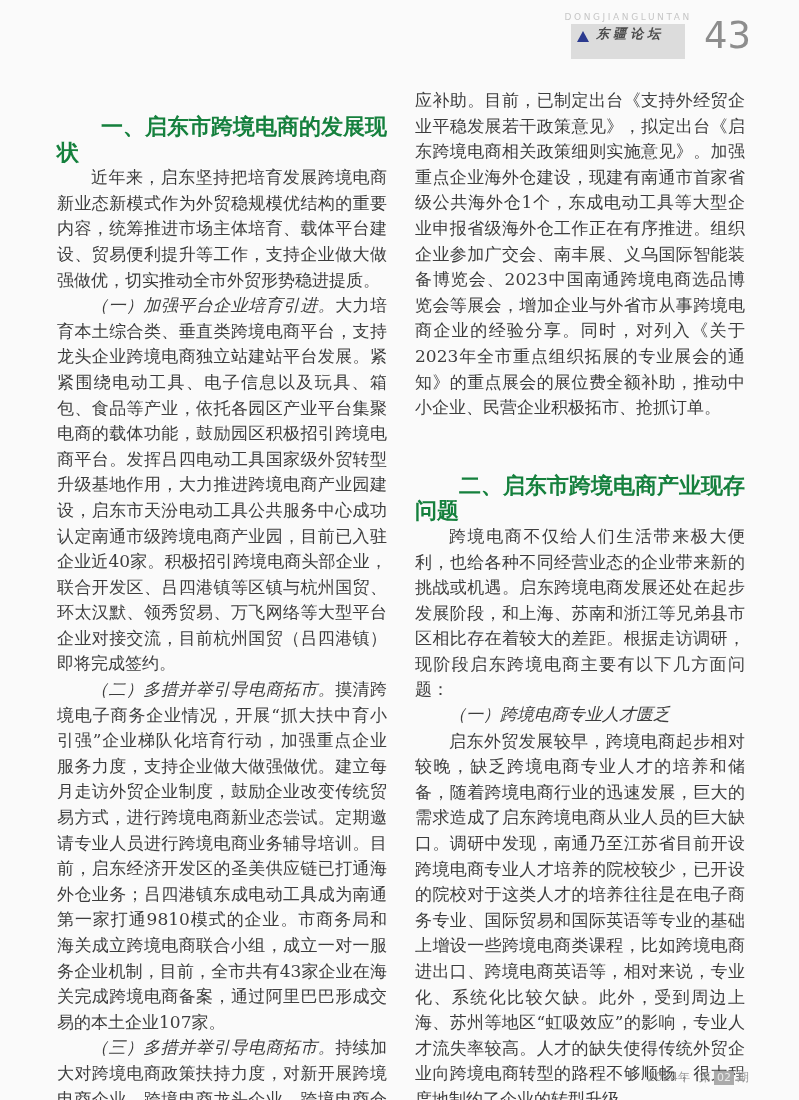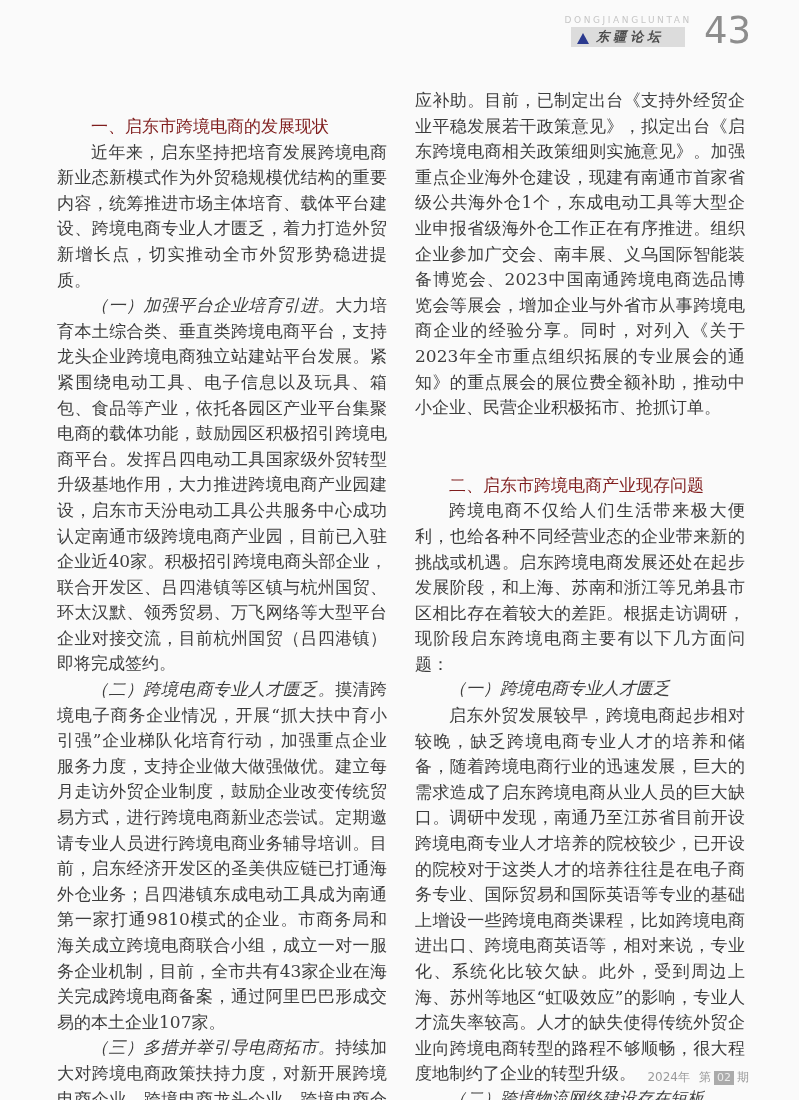--- a/index.html
+++ b/index.html
@@ -20,21 +20,21 @@
   }
   .brand{display:flex;flex-direction:column;align-items:center;text-align:center;}
   .brand-latin{
     font-family:"DejaVu Sans", sans-serif;
     font-size:9px;letter-spacing:2.6px;color:#c6c6c6;
     margin-bottom:2px;white-space:nowrap;
   }
   .brand-badge{
     background:#dcdcdc;height:20px;min-width:96px;
     display:flex;align-items:center;gap:7px;
-    padding:0 12px 0 6px;
+    padding:0 12px 15px 6px;
   }
   .brand-tri{
     width:0;height:0;
     border-left:6px solid transparent;
     border-right:6px solid transparent;
     border-bottom:11px solid #2b3a8f;
     margin-top:4px;
   }
   .brand-cn{
     font-family:"DejaVu Serif", serif;
@@ -55,21 +55,21 @@
   .col{
     width:330px;
     font-size:17px;line-height:25.6px;
     text-align:justify;
     text-justify:inter-ideograph;
   }
   .col p{margin:0;text-indent:2em;}
   .col p.noindent{text-indent:0;}
   .heading{
     font-family:"DejaVu Sans", sans-serif;
-    font-weight:normal;font-size:17px;color:#7f1d1d;
+    font-weight:bold;font-size:22px;color:#15803d;
     margin:26px 0 0 0;text-indent:2em;line-height:25.6px;
   }
   .heading.big-gap{margin-top:52px;}
   .kai{font-style:italic;}
   .subheading{font-style:italic;font-family:Liberation Mono, monospace;}
 
   
   .footer{
     position:absolute;right:50px;bottom:14px;
     font-family:"DejaVu Sans", sans-serif;
@@ -96,23 +96,23 @@
         <span class="brand-cn">东疆论坛</span>
       </div>
     </div>
     <div class="page-number">43</div>
   </div>
 
   <div class="columns">
 
     <div class="col">
       <h2 class="heading">一、启东市跨境电商的发展现状</h2>
-      <p>近年来，启东坚持把培育发展跨境电商新业态新模式作为外贸稳规模优结构的重要内容，统筹推进市场主体培育、载体平台建设、跨境电商专业人才匮乏，着力打造外贸新增长点，切实推动全市外贸形势稳进提质。</p>
+      <p>近年来，启东坚持把培育发展跨境电商新业态新模式作为外贸稳规模优结构的重要内容，统筹推进市场主体培育、载体平台建设、贸易便利提升等工作，支持企业做大做强做优，切实推动全市外贸形势稳进提质。</p>
       <p><span class="kai">（一）加强平台企业培育引进。</span><span>大力培育本土综合类、垂直类跨境电商平台，支持龙头企业跨境电商独立站建站平台发展。紧紧围绕电动工具、电子信息以及玩具、箱包、食品等产业，依托各园区产业平台集聚电商的载体功能，鼓励园区积极招引跨境电商平台。发挥吕四电动工具国家级外贸转型升级基地作用，大力推进跨境电商产业园建设，启东市天汾电动工具公共服务中心成功认定南通市级跨境电商产业园，目前已入驻企业近40家。积极招引跨境电商头部企业，联合开发区、吕四港镇等区镇与杭州国贸、环太汉默、领秀贸易、万飞网络等大型平台企业对接交流，目前杭州国贸（吕四港镇）即将完成签约。</span></p>
-      <p><span class="kai">（二）跨境电商专业人才匮乏。</span><span>摸清跨境电子商务企业情况，开展“抓大扶中育小引强”企业梯队化培育行动，加强重点企业服务力度，支持企业做大做强做优。建立每月走访外贸企业制度，鼓励企业改变传统贸易方式，进行跨境电商新业态尝试。定期邀请专业人员进行跨境电商业务辅导培训。目前，启东经济开发区的圣美供应链已打通海外仓业务；吕四港镇东成电动工具成为南通第一家打通9810模式的企业。市商务局和海关成立跨境电商联合小组，成立一对一服务企业机制，目前，全市共有43家企业在海关完成跨境电商备案，通过阿里巴巴形成交易的本土企业107家。</span></p>
+      <p><span class="kai">（二）多措并举引导电商拓市。</span><span>摸清跨境电子商务企业情况，开展“抓大扶中育小引强”企业梯队化培育行动，加强重点企业服务力度，支持企业做大做强做优。建立每月走访外贸企业制度，鼓励企业改变传统贸易方式，进行跨境电商新业态尝试。定期邀请专业人员进行跨境电商业务辅导培训。目前，启东经济开发区的圣美供应链已打通海外仓业务；吕四港镇东成电动工具成为南通第一家打通9810模式的企业。市商务局和海关成立跨境电商联合小组，成立一对一服务企业机制，目前，全市共有43家企业在海关完成跨境电商备案，通过阿里巴巴形成交易的本土企业107家。</span></p>
       <p><span class="kai">（三）多措并举引导电商拓市。</span><span>持续加大对跨境电商政策扶持力度，对新开展跨境电商企业、跨境电商龙头企业、跨境电商仓储等给予相</span></p>
     </div>
 
     <div class="col">
       <p class="noindent">应补助。目前，已制定出台《支持外经贸企业平稳发展若干政策意见》，拟定出台《启东跨境电商相关政策细则实施意见》。加强重点企业海外仓建设，现建有南通市首家省级公共海外仓1个，东成电动工具等大型企业申报省级海外仓工作正在有序推进。组织企业参加广交会、南丰展、义乌国际智能装备博览会、2023中国南通跨境电商选品博览会等展会，增加企业与外省市从事跨境电商企业的经验分享。同时，对列入《关于2023年全市重点组织拓展的专业展会的通知》的重点展会的展位费全额补助，推动中小企业、民营企业积极拓市、抢抓订单。</p>
       <h2 class="heading big-gap">二、启东市跨境电商产业现存问题</h2>
       <p>跨境电商不仅给人们生活带来极大便利，也给各种不同经营业态的企业带来新的挑战或机遇。启东跨境电商发展还处在起步发展阶段，和上海、苏南和浙江等兄弟县市区相比存在着较大的差距。根据走访调研，现阶段启东跨境电商主要有以下几方面问题：</p>
       <p class="subheading">（一）跨境电商专业人才匮乏</p>
       <p>启东外贸发展较早，跨境电商起步相对较晚，缺乏跨境电商专业人才的培养和储备，随着跨境电商行业的迅速发展，巨大的需求造成了启东跨境电商从业人员的巨大缺口。调研中发现，南通乃至江苏省目前开设跨境电商专业人才培养的院校较少，已开设的院校对于这类人才的培养往往是在电子商务专业、国际贸易和国际英语等专业的基础上增设一些跨境电商类课程，比如跨境电商进出口、跨境电商英语等，相对来说，专业化、系统化比较欠缺。此外，受到周边上海、苏州等地区“虹吸效应”的影响，专业人才流失率较高。人才的缺失使得传统外贸企业向跨境电商转型的路程不够顺畅，很大程度地制约了企业的转型升级。</p>
       <p class="subheading">（二）跨境物流网络建设存在短板</p>

